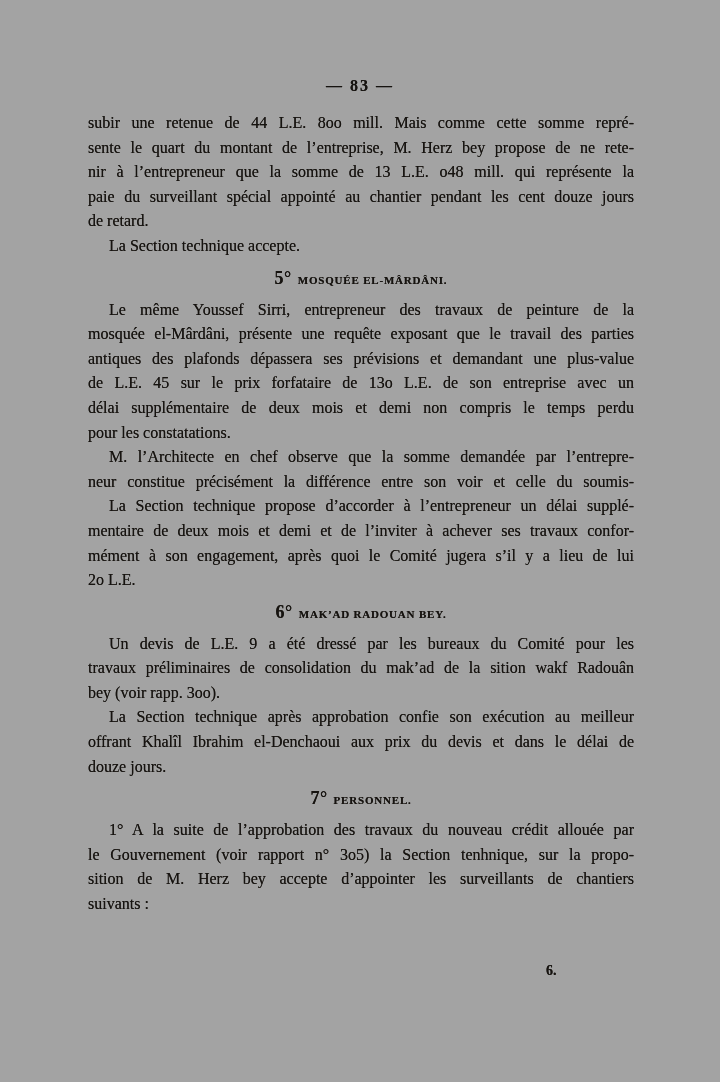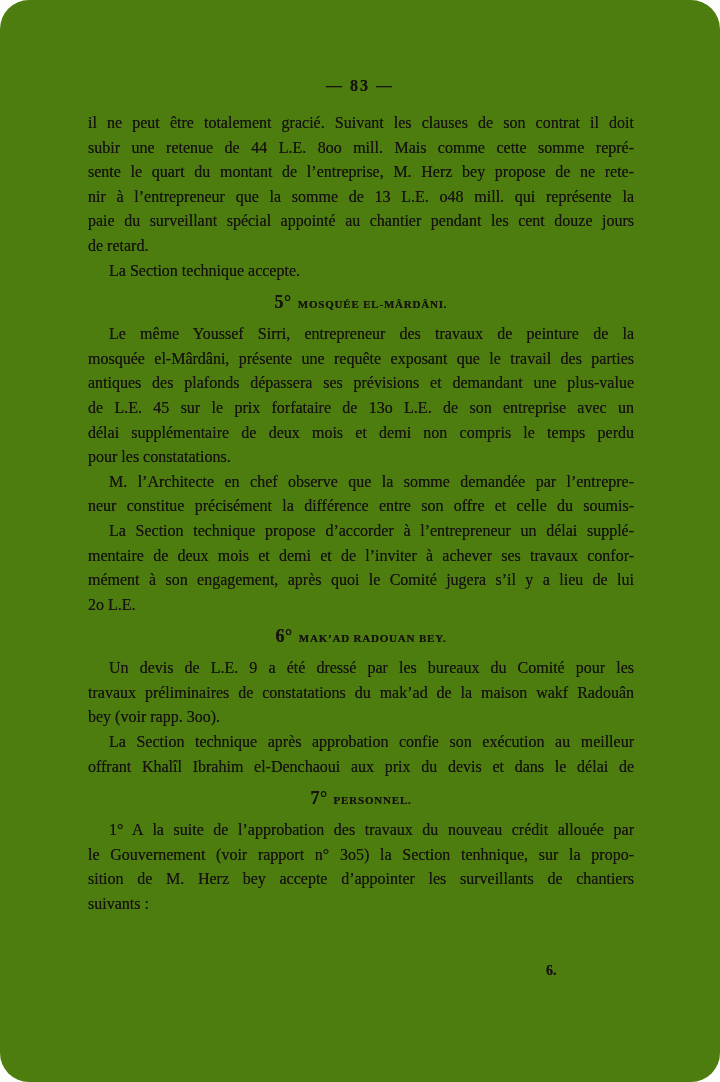--- a/index.html
+++ b/index.html
@@ -9,25 +9,24 @@
   body {
     width: 720px;
     height: 1082px;
     overflow: hidden;
     background: #fdfdfc;
   }
   .page {
     position: relative;
     width: 720px;
     height: 1082px;
-    background: #4d7c0f;
+    background: #a3a3a3;
     color: #161310;
     font-family: "Liberation Serif", "DejaVu Serif", serif;
     text-shadow: 0 0 0.5px rgba(20, 16, 10, 0.75);
-    border-radius: 29px;
   }
   .page-number {
     padding-top: 76px;
     text-align: center;
     font-size: 16px;
     font-weight: bold;
     letter-spacing: 2px;
     line-height: 20px;
   }
   .doc-body {
@@ -79,58 +78,58 @@
   }
 </style>
 </head>
 <body>
 
 <div class="page">
   <div class="page-number">— 83 —</div>
 
   <div class="doc-body" id="doc-body">
       <div class="para">
-        <div class="line">il ne peut être totalement gracié. Suivant les clauses de son contrat il doit</div>
         <div class="line">subir une retenue de 44 L.E. 8oo mill. Mais comme cette somme repré-</div>
         <div class="line">sente le quart du montant de l’entreprise, M. Herz bey propose de ne rete-</div>
         <div class="line">nir à l’entrepreneur que la somme de 13 L.E. o48 mill. qui représente la</div>
         <div class="line">paie du surveillant spécial appointé au chantier pendant les cent douze jours</div>
         <div class="line last">de retard.</div>
       </div>
       <div class="para indent">
         <div class="line last">La Section technique accepte.</div>
       </div>
       <div class="heading"><span class="hnum">5°</span><span class="htitle">MOSQUÉE EL-MÂRDÂNI.</span></div>
       <div class="para indent">
         <div class="line">Le même Youssef Sirri, entrepreneur des travaux de peinture de la</div>
         <div class="line">mosquée el-Mârdâni, présente une requête exposant que le travail des parties</div>
         <div class="line">antiques des plafonds dépassera ses prévisions et demandant une plus-value</div>
         <div class="line">de L.E. 45 sur le prix forfataire de 13o L.E. de son entreprise avec un</div>
         <div class="line">délai supplémentaire de deux mois et demi non compris le temps perdu</div>
         <div class="line last">pour les constatations.</div>
       </div>
       <div class="para indent">
         <div class="line">M. l’Architecte en chef observe que la somme demandée par l’entrepre-</div>
-        <div class="line">neur constitue précisément la différence entre son offre et celle du soumis-</div>
+        <div class="line">neur constitue précisément la différence entre son voir et celle du soumis-</div>
       </div>
       <div class="para indent">
         <div class="line">La Section technique propose d’accorder à l’entrepreneur un délai supplé-</div>
         <div class="line">mentaire de deux mois et demi et de l’inviter à achever ses travaux confor-</div>
         <div class="line">mément à son engagement, après quoi le Comité jugera s’il y a lieu de lui</div>
         <div class="line last">2o L.E.</div>
       </div>
       <div class="heading"><span class="hnum">6°</span><span class="htitle">MAK’AD RADOUAN BEY.</span></div>
       <div class="para indent">
         <div class="line">Un devis de L.E. 9 a été dressé par les bureaux du Comité pour les</div>
-        <div class="line">travaux préliminaires de constatations du mak’ad de la maison wakf Radouân</div>
+        <div class="line">travaux préliminaires de consolidation du mak’ad de la sition wakf Radouân</div>
         <div class="line last">bey (voir rapp. 3oo).</div>
       </div>
       <div class="para indent">
         <div class="line">La Section technique après approbation confie son exécution au meilleur</div>
         <div class="line">offrant Khalîl Ibrahim el-Denchaoui aux prix du devis et dans le délai de</div>
+        <div class="line last">douze jours.</div>
       </div>
       <div class="heading"><span class="hnum">7°</span><span class="htitle">PERSONNEL.</span></div>
       <div class="para indent">
         <div class="line">1° A la suite de l’approbation des travaux du nouveau crédit allouée par</div>
         <div class="line">le Gouvernement (voir rapport n° 3o5) la Section tenhnique, sur la propo-</div>
         <div class="line">sition de M. Herz bey accepte d’appointer les surveillants de chantiers</div>
         <div class="line last">suivants :</div>
       </div>
     </div>
 

